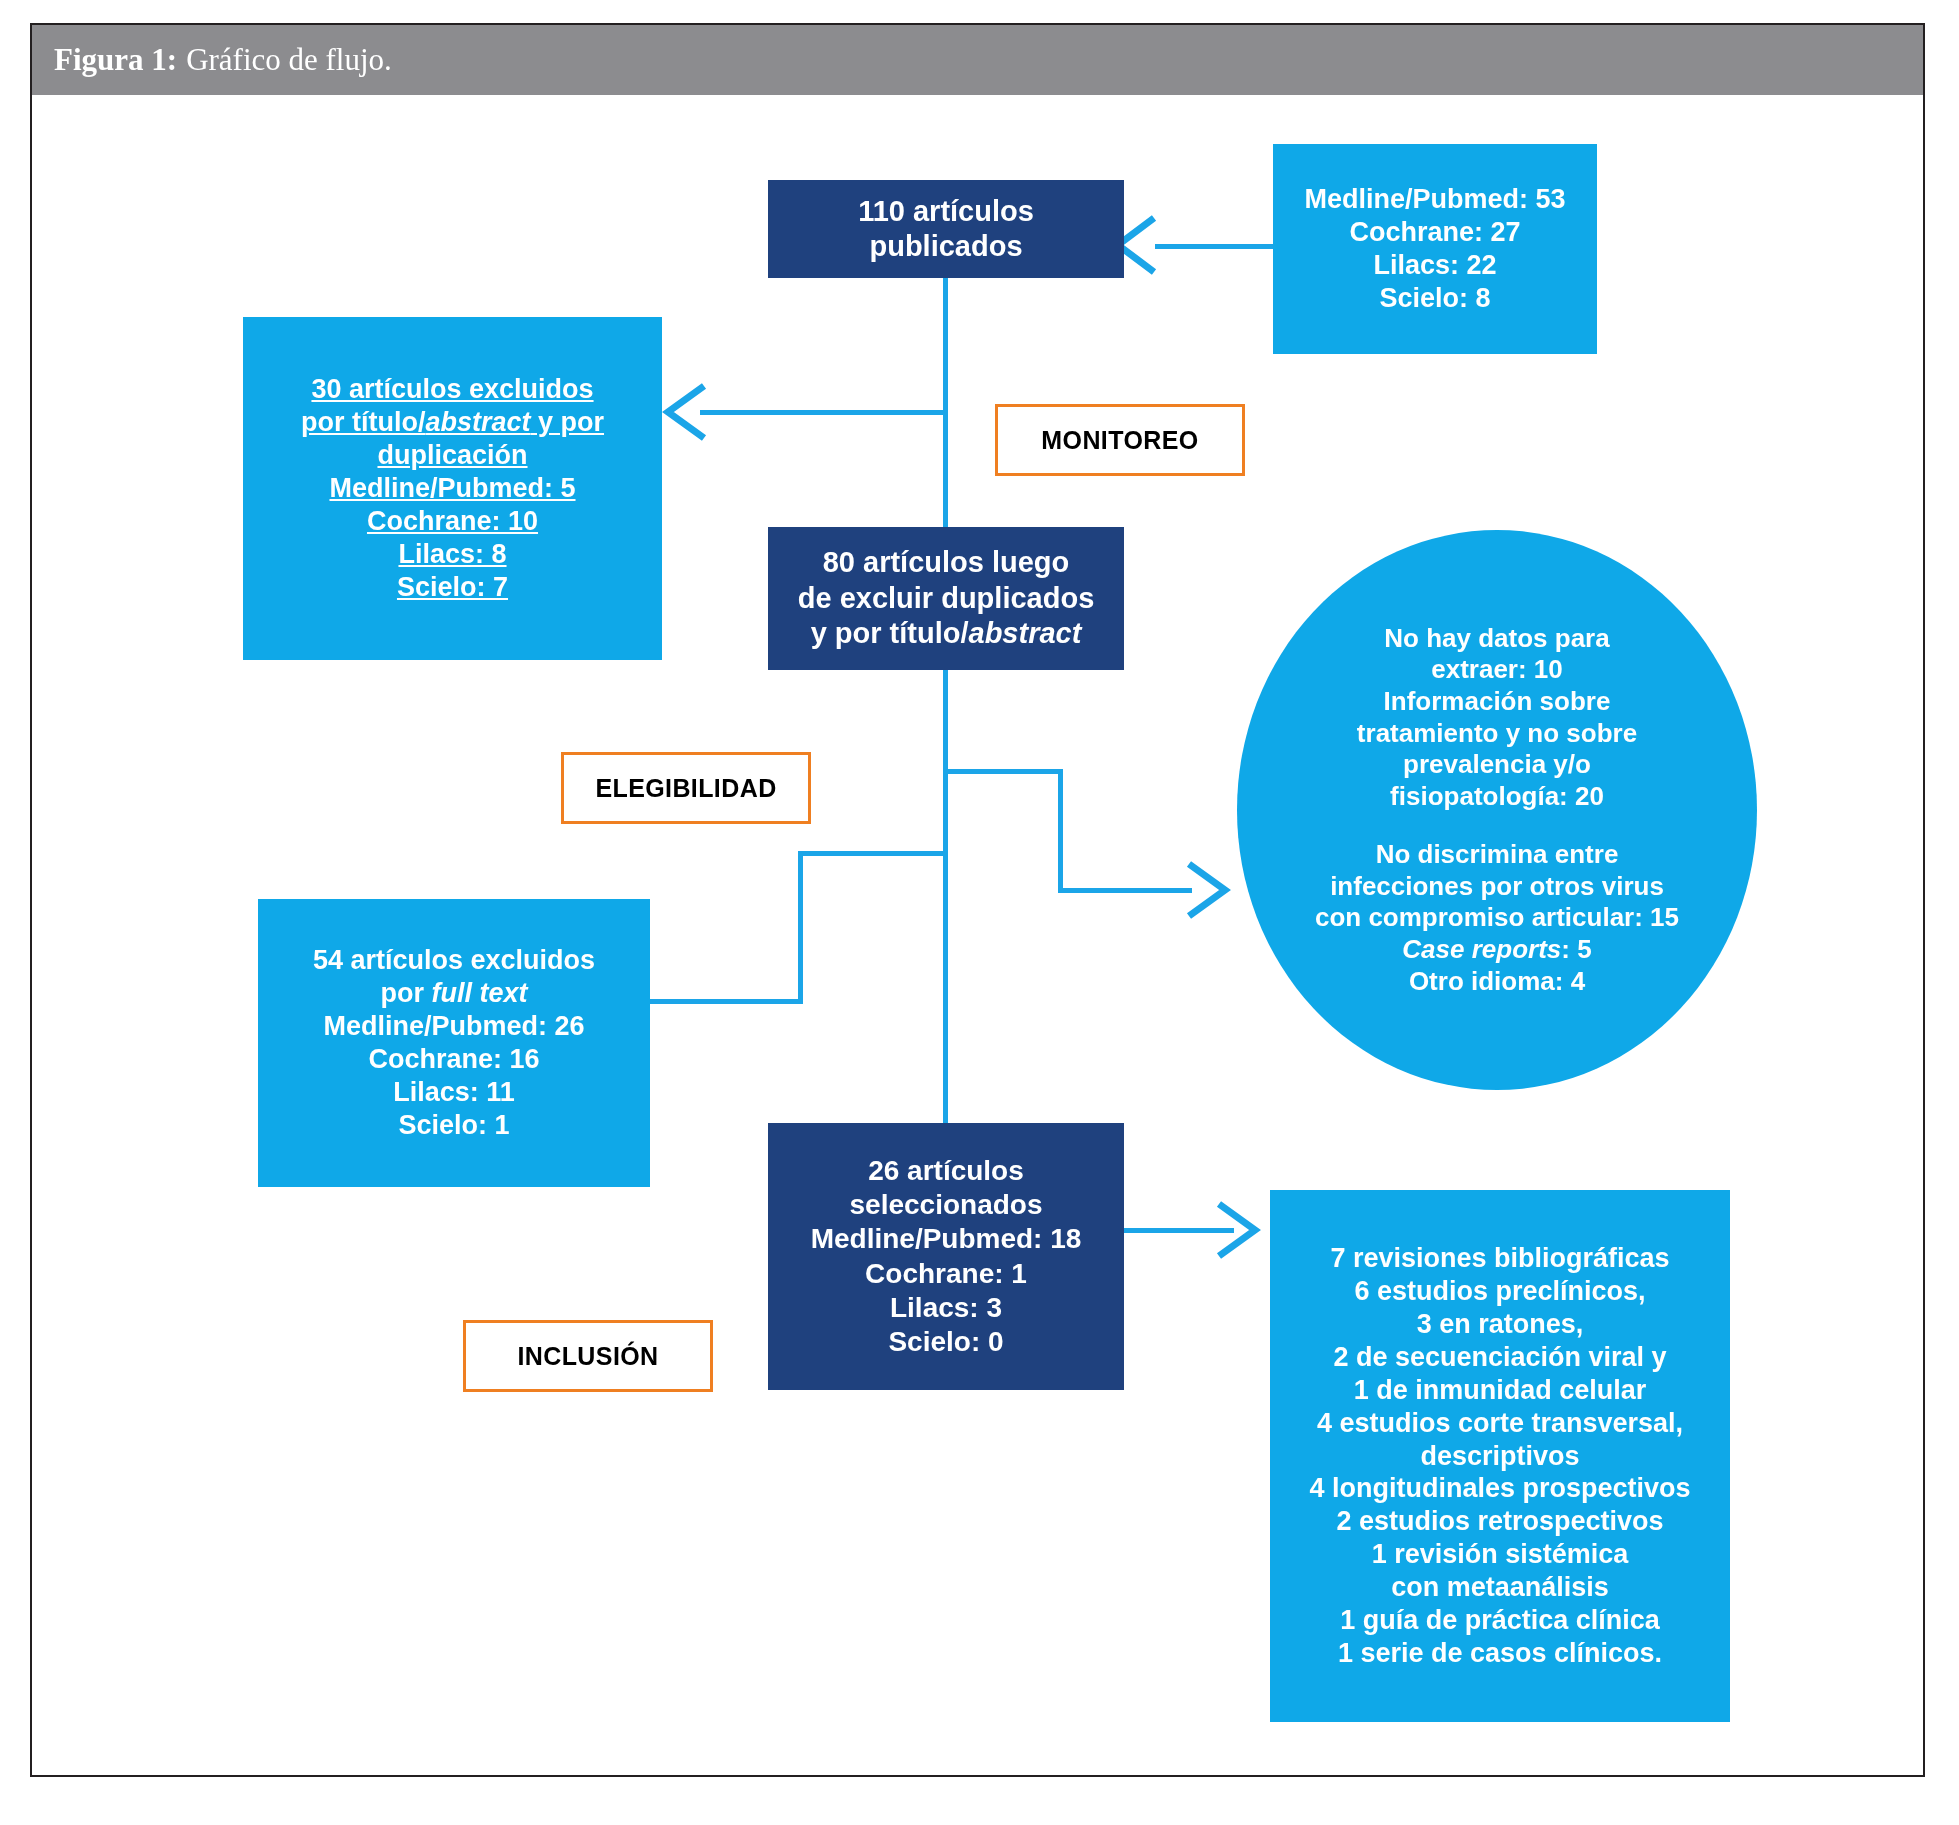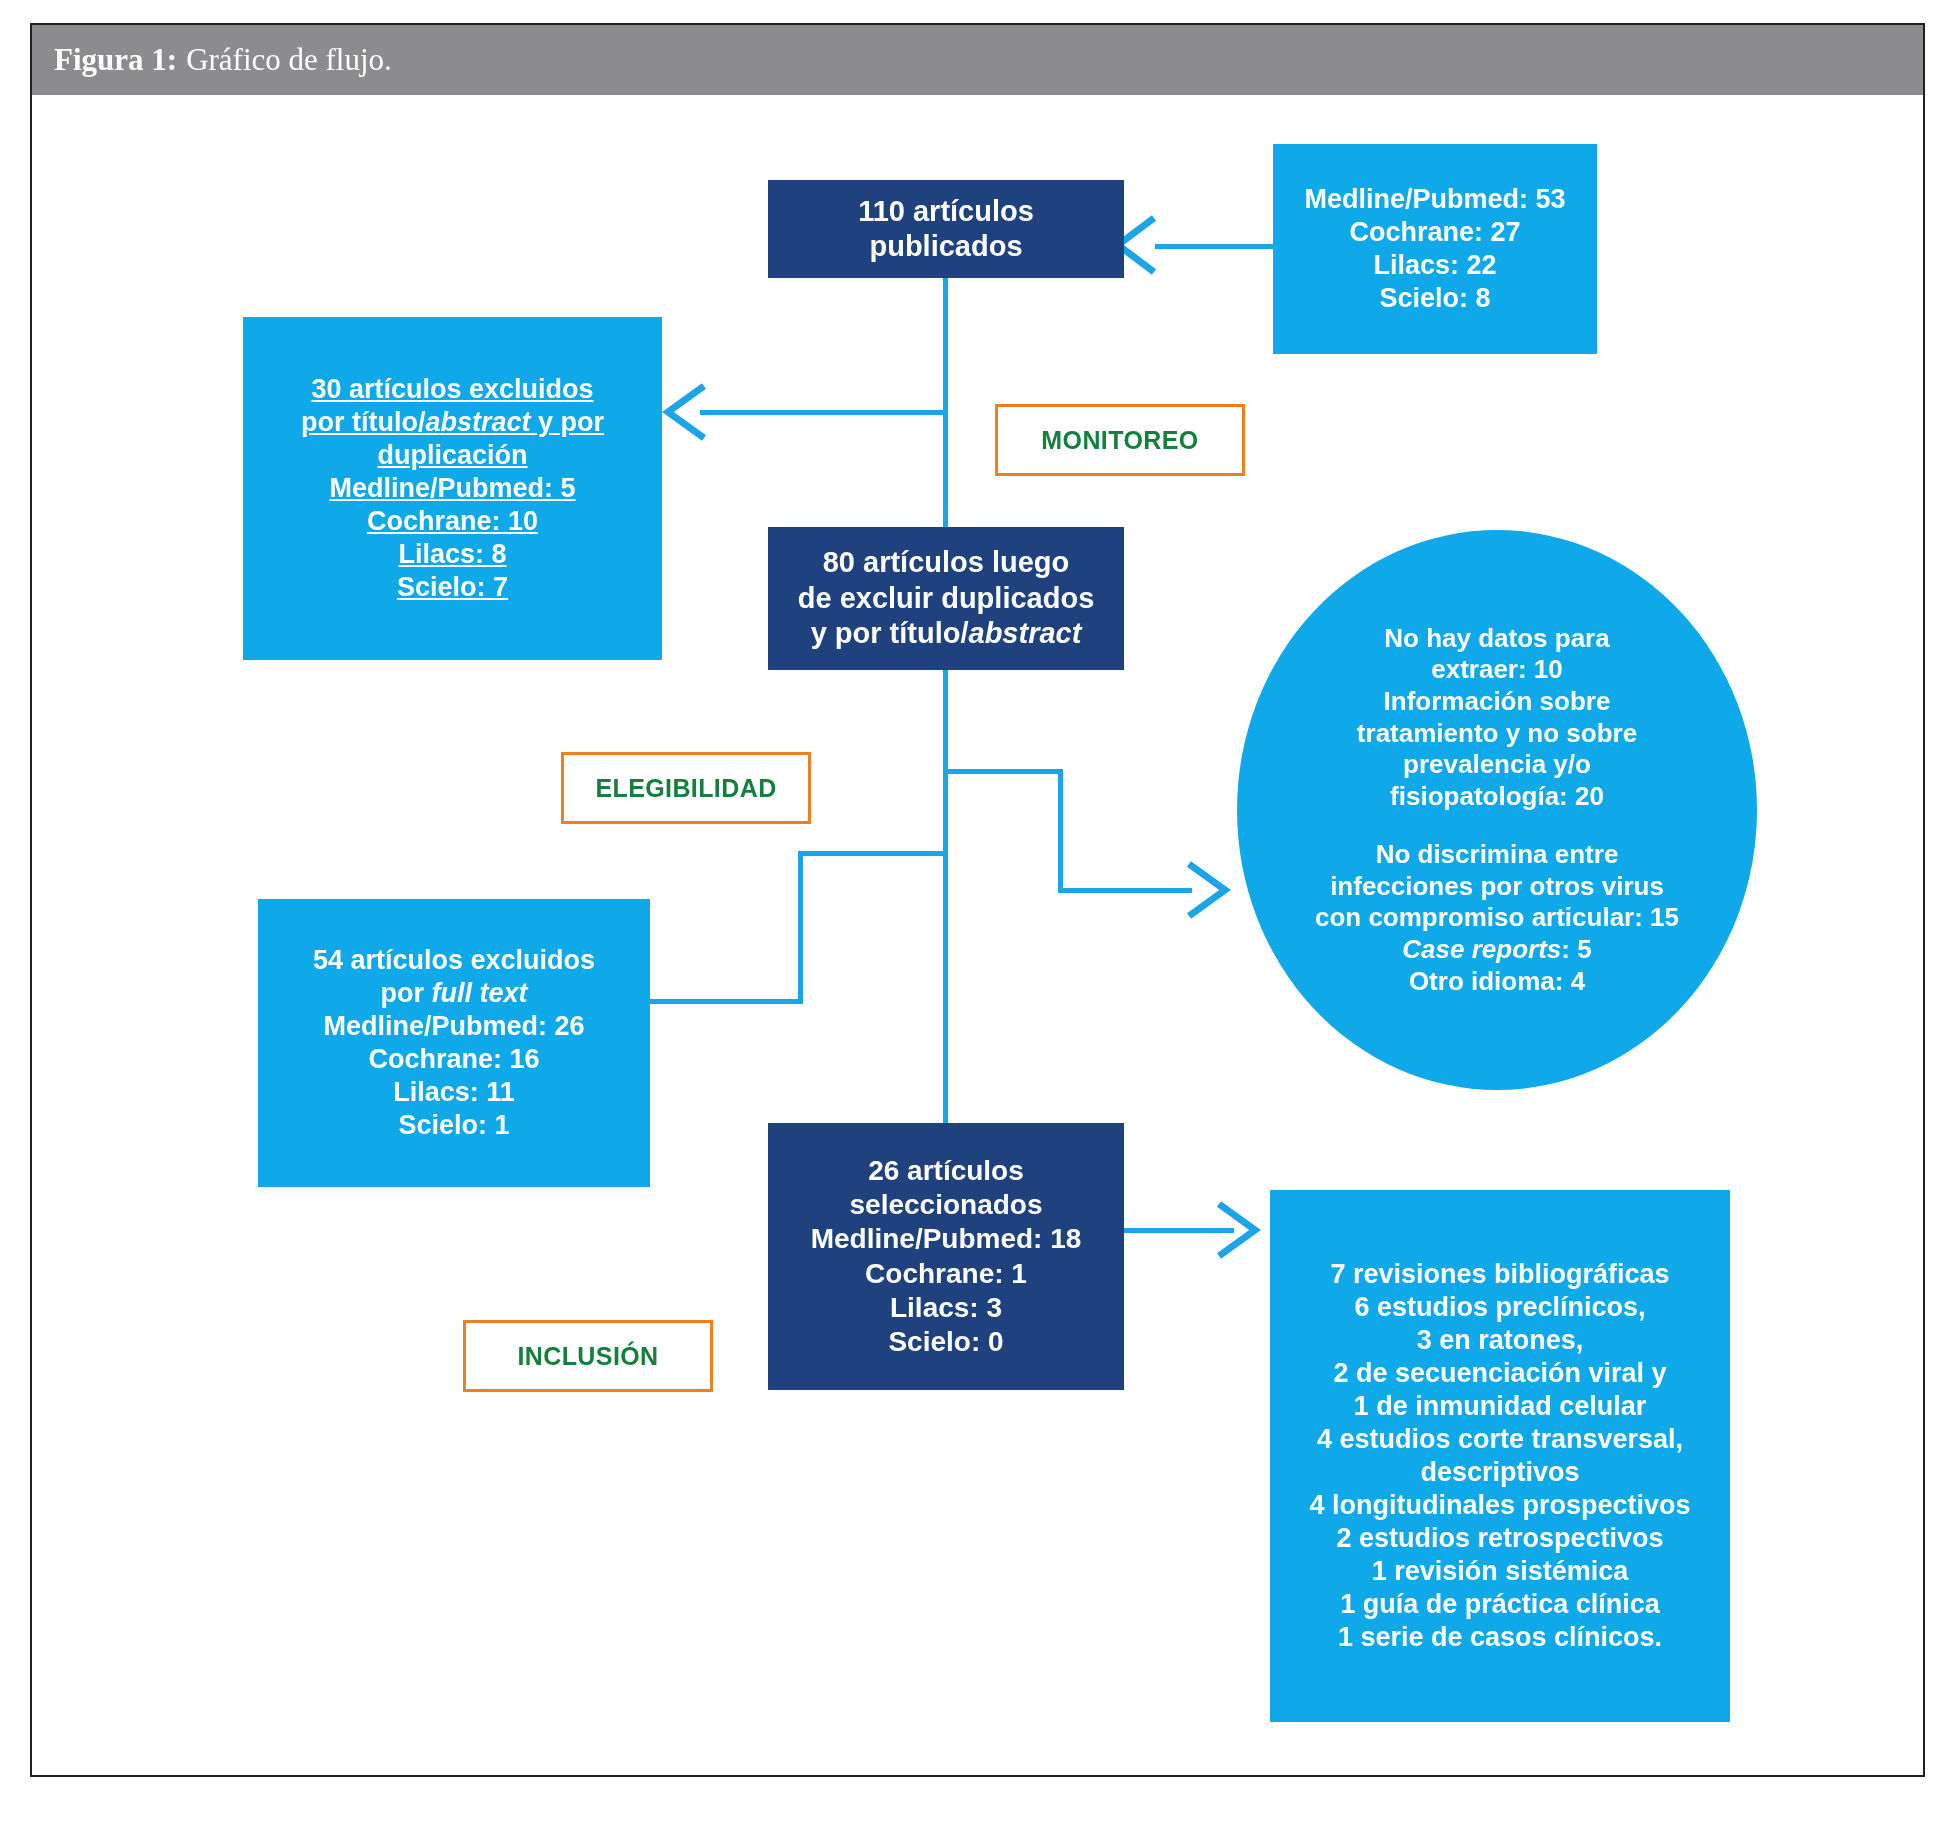--- a/index.html
+++ b/index.html
@@ -15,21 +15,21 @@
     background:#8c8c8f;box-sizing:border-box;
     display:flex;align-items:center;padding-left:22px;
     color:#ffffff;font-family:"Liberation Serif",serif;font-size:31px;
   }
   #figure-caption .cap-bold{font-weight:bold;margin-right:9px;}
 
   .node{position:absolute;box-sizing:border-box;display:flex;align-items:center;justify-content:center;
         text-align:center;line-height:1.22;font-weight:bold;}
   .navy{background:#1f417e;color:#ffffff;}
   .cyan{background:#0fa8e8;color:#ffffff;}
-  .stage{background:#ffffff;border:3px solid #ef7f21;color:#15803d;font-size:25px;letter-spacing:.4px;align-items:center;}
+  .stage{background:#ffffff;border:3px solid #ef7f21;color:#000000;font-size:25px;letter-spacing:.4px;align-items:center;}
   .ellipse{background:#0fa8e8;color:#ffffff;border-radius:50%;}
   .node .inner{padding:0 10px;width:100%;}
   em{font-style:italic;}
 
   
   .ln{position:absolute;background:#1ba5e8;}
   .hl{height:5px;}
   .vl{width:5px;}
   .arrow{position:absolute;width:0;height:0;}
   .arrow svg{display:block;overflow:visible;}
@@ -194,18 +194,19 @@
       <div>7 revisiones bibliográficas</div>
       <div>6 estudios preclínicos,</div>
       <div>3 en ratones,</div>
       <div>2 de secuenciación viral y</div>
       <div>1 de inmunidad celular</div>
       <div>4 estudios corte transversal,</div>
       <div>descriptivos</div>
       <div>4 longitudinales prospectivos</div>
       <div>2 estudios retrospectivos</div>
       <div>1 revisión sistémica</div>
+      <div>con metaanálisis</div>
       <div>1 guía de práctica clínica</div>
       <div>1 serie de casos clínicos.</div>
     </div>
   </div>
 
 </div>
 
 </body></html>

